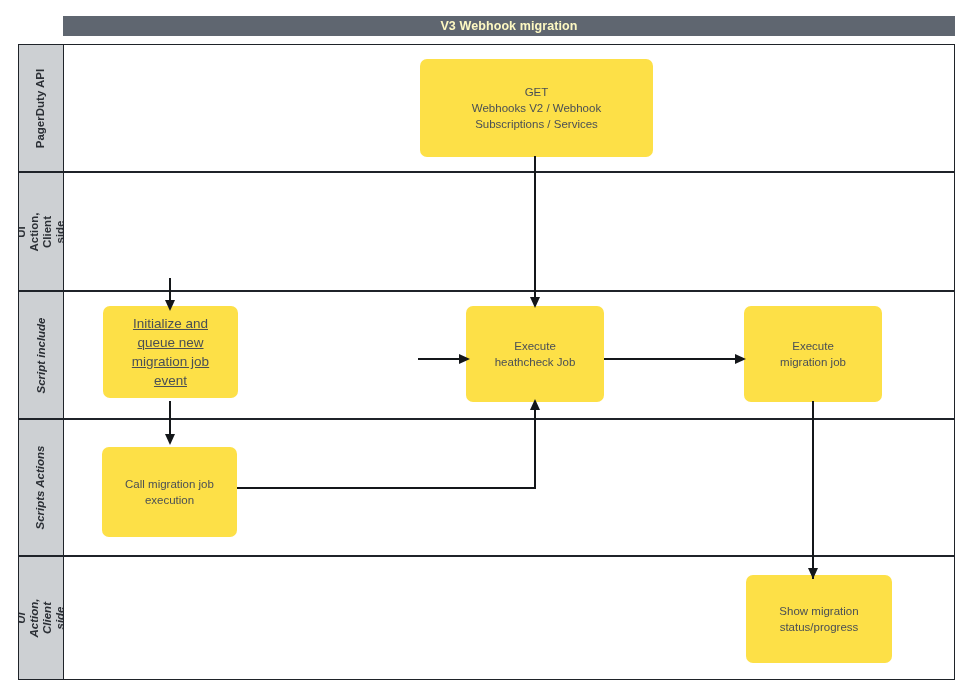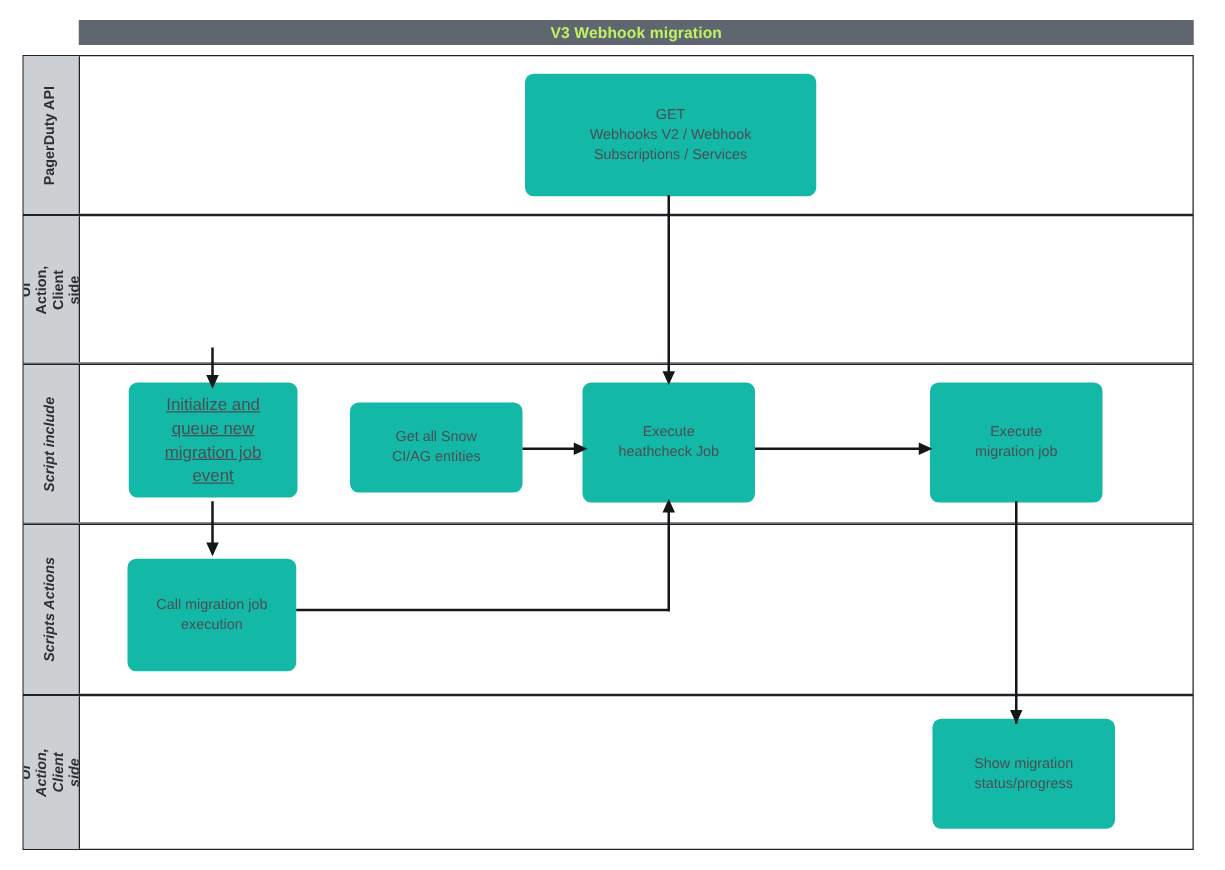--- a/index.html
+++ b/index.html
@@ -23,21 +23,21 @@
   }
 
   
   .pool-title {
     position: absolute;
     left: 63px;
     top: 16px;
     width: 892px;
     height: 20px;
     background: #5f6670;
-    color: #bef264;
+    color: #fef9c3;
     font-size: 12.5px;
     font-weight: bold;
     display: flex;
     align-items: center;
     justify-content: center;
     letter-spacing: 0.1px;
     box-sizing: border-box;
   }
 
   
@@ -78,21 +78,21 @@
     position: absolute;
     left: 45px;
     top: 0;
     right: 0;
     bottom: 0;
   }
 
   
   .node {
     position: absolute;
-    background: #14b8a6;
+    background: #fde047;
     border-radius: 7px;
     display: flex;
     align-items: center;
     justify-content: center;
     text-align: center;
     color: #4a4f55;
     box-sizing: border-box;
     padding: 4px 6px;
     line-height: 16px;
     font-size: 11.5px;
@@ -192,21 +192,20 @@
   <div class="arrow right" style="left:735px; top:354px;"></div>
 
   <div class="conn v" style="left:812px; top:401px; height:178px;"></div>
   <div class="arrow down" style="left:808px; top:568px;"></div>
 
   <div class="node" style="left:420px; top:59px; width:233px; height:98px;">GET<br>Webhooks V2 / Webhook<br>Subscriptions / Services</div>
 
 
   <div class="node big" style="left:103px; top:306px; width:135px; height:92px;text-decoration:underline;">Initialize and<br>queue new<br>migration job<br>event</div>
 
-  <div class="node" style="left:280px; top:322px; width:138px; height:72px;">Get all Snow<br>CI/AG entities</div>
 
   <div class="node" style="left:466px; top:306px; width:138px; height:96px;">Execute<br>heathcheck Job</div>
 
   <div class="node" style="left:744px; top:306px; width:138px; height:96px;">Execute<br>migration job</div>
 
   <div class="node" style="left:746px; top:575px; width:146px; height:88px;">Show migration<br>status/progress</div>
 
   <div class="node" style="left:102px; top:447px; width:135px; height:90px;">Call migration job<br>execution</div>
 
 </div>

